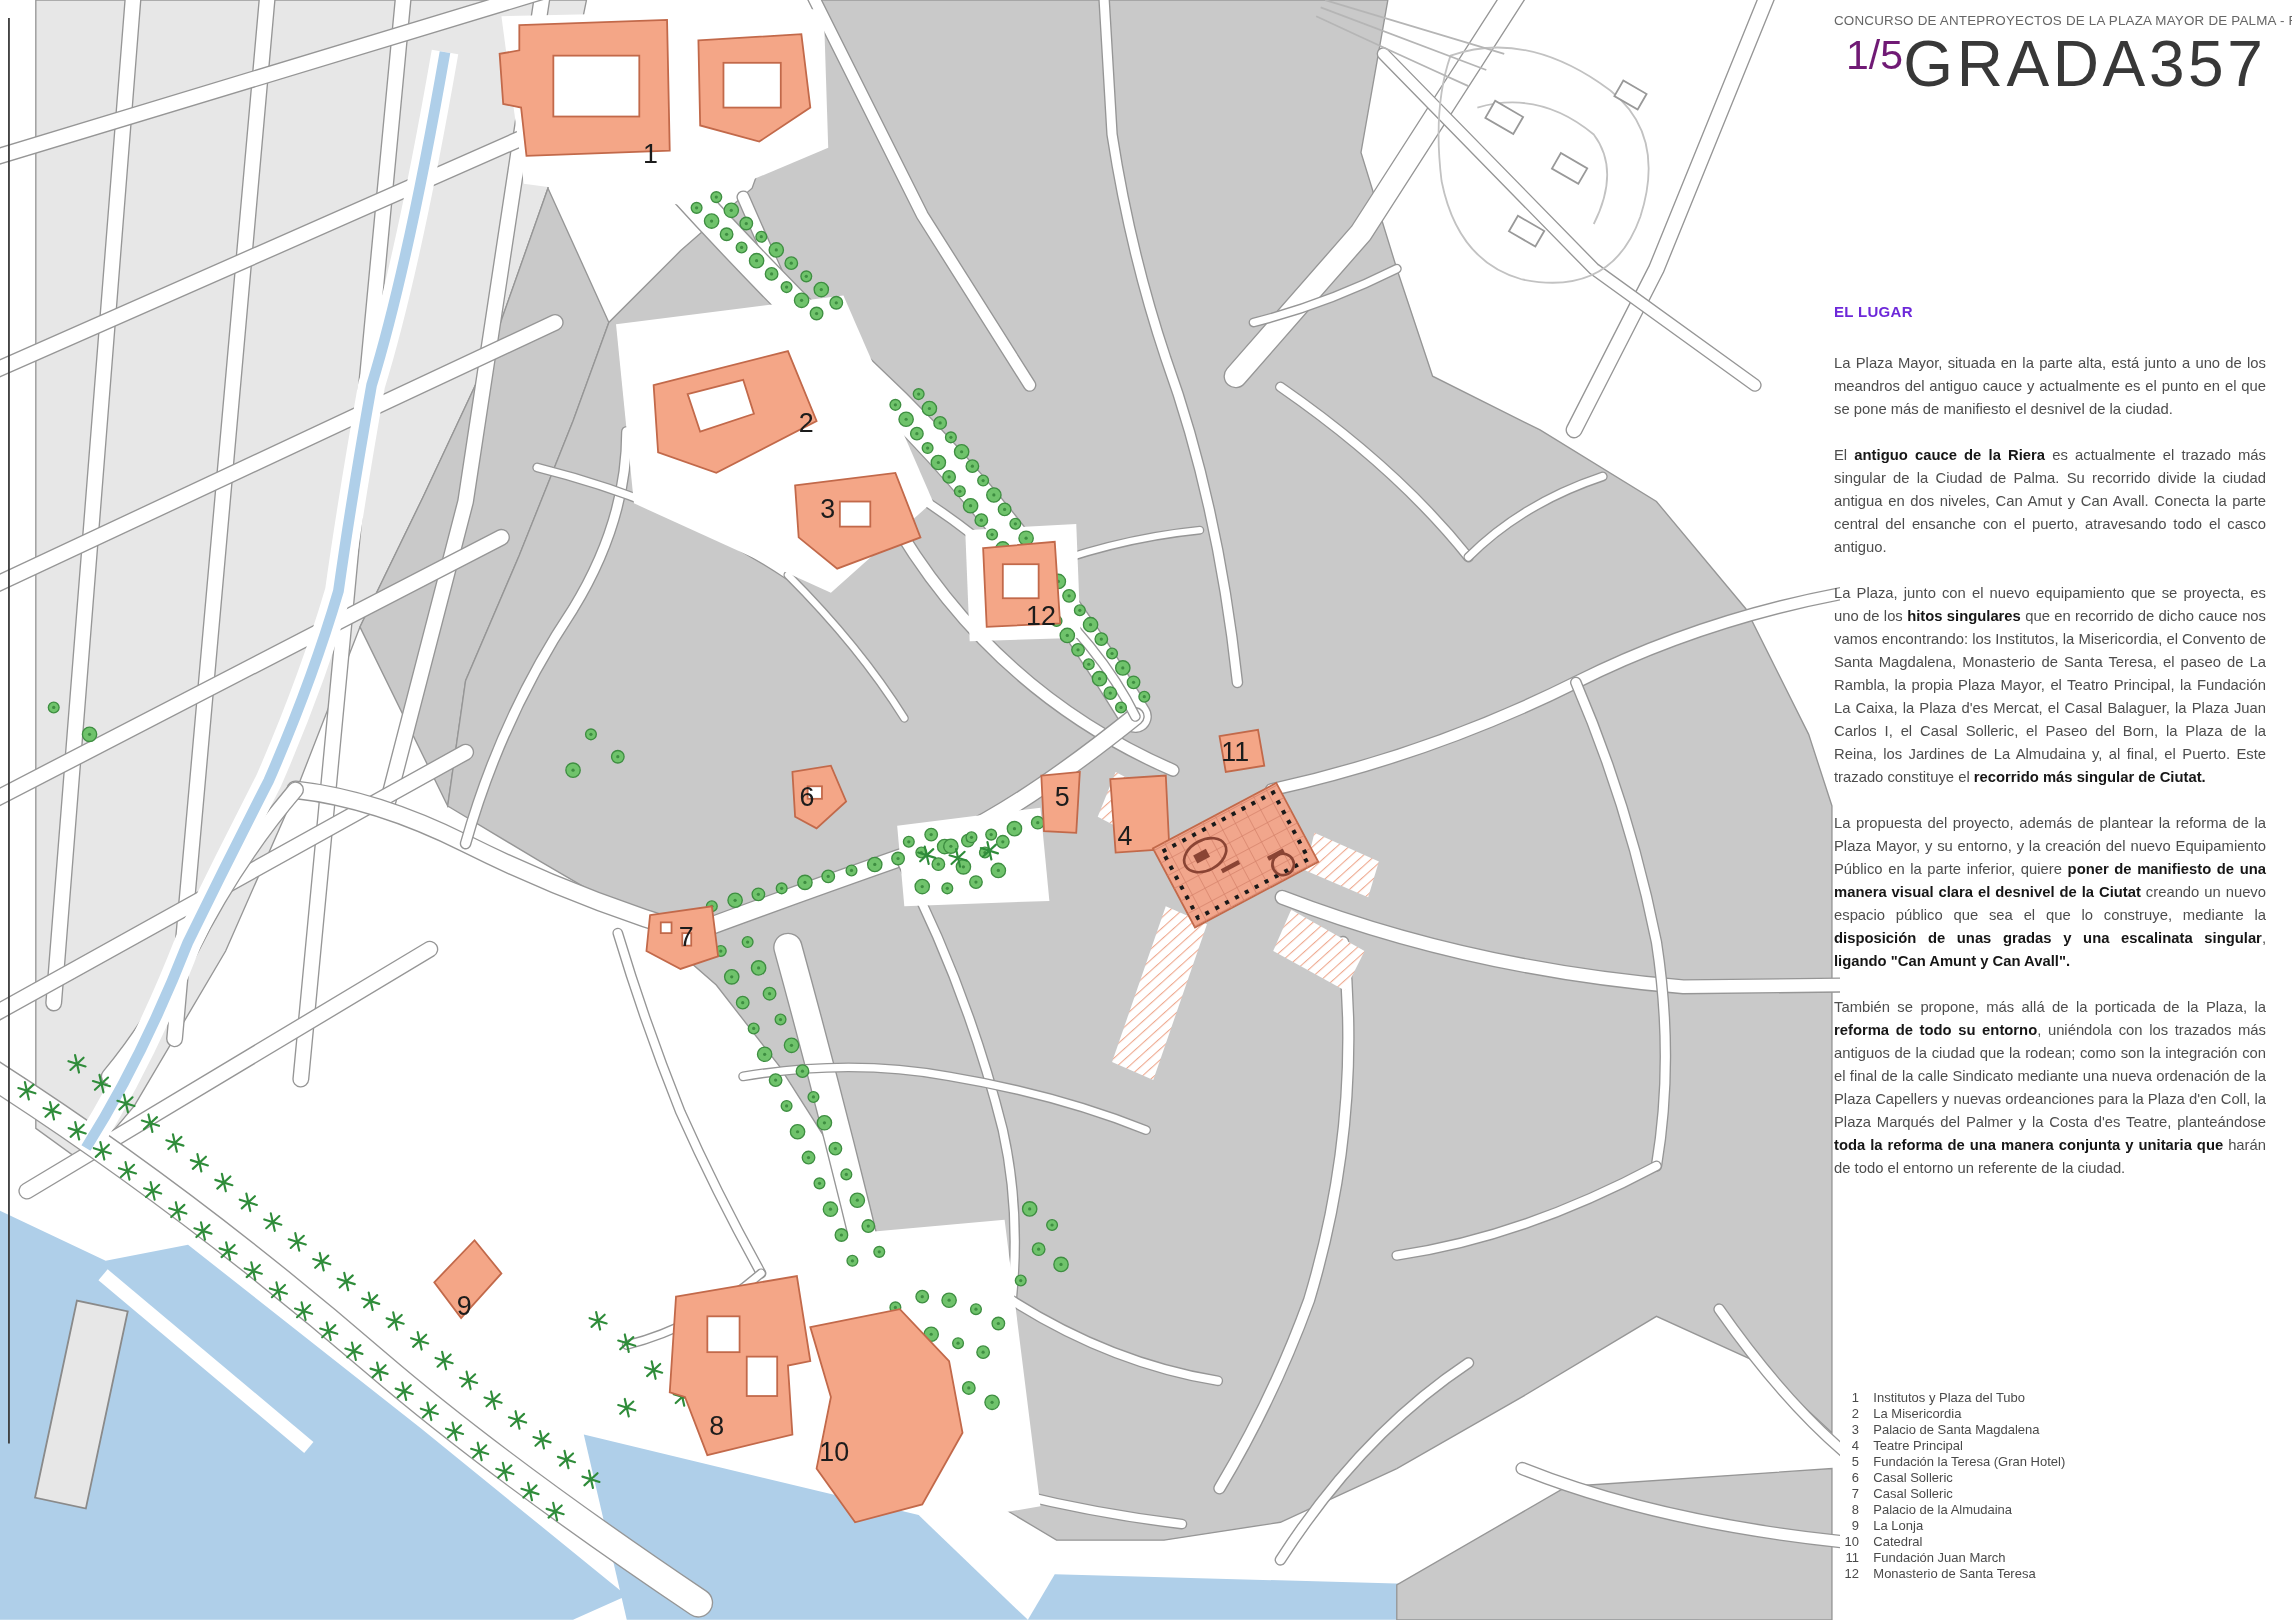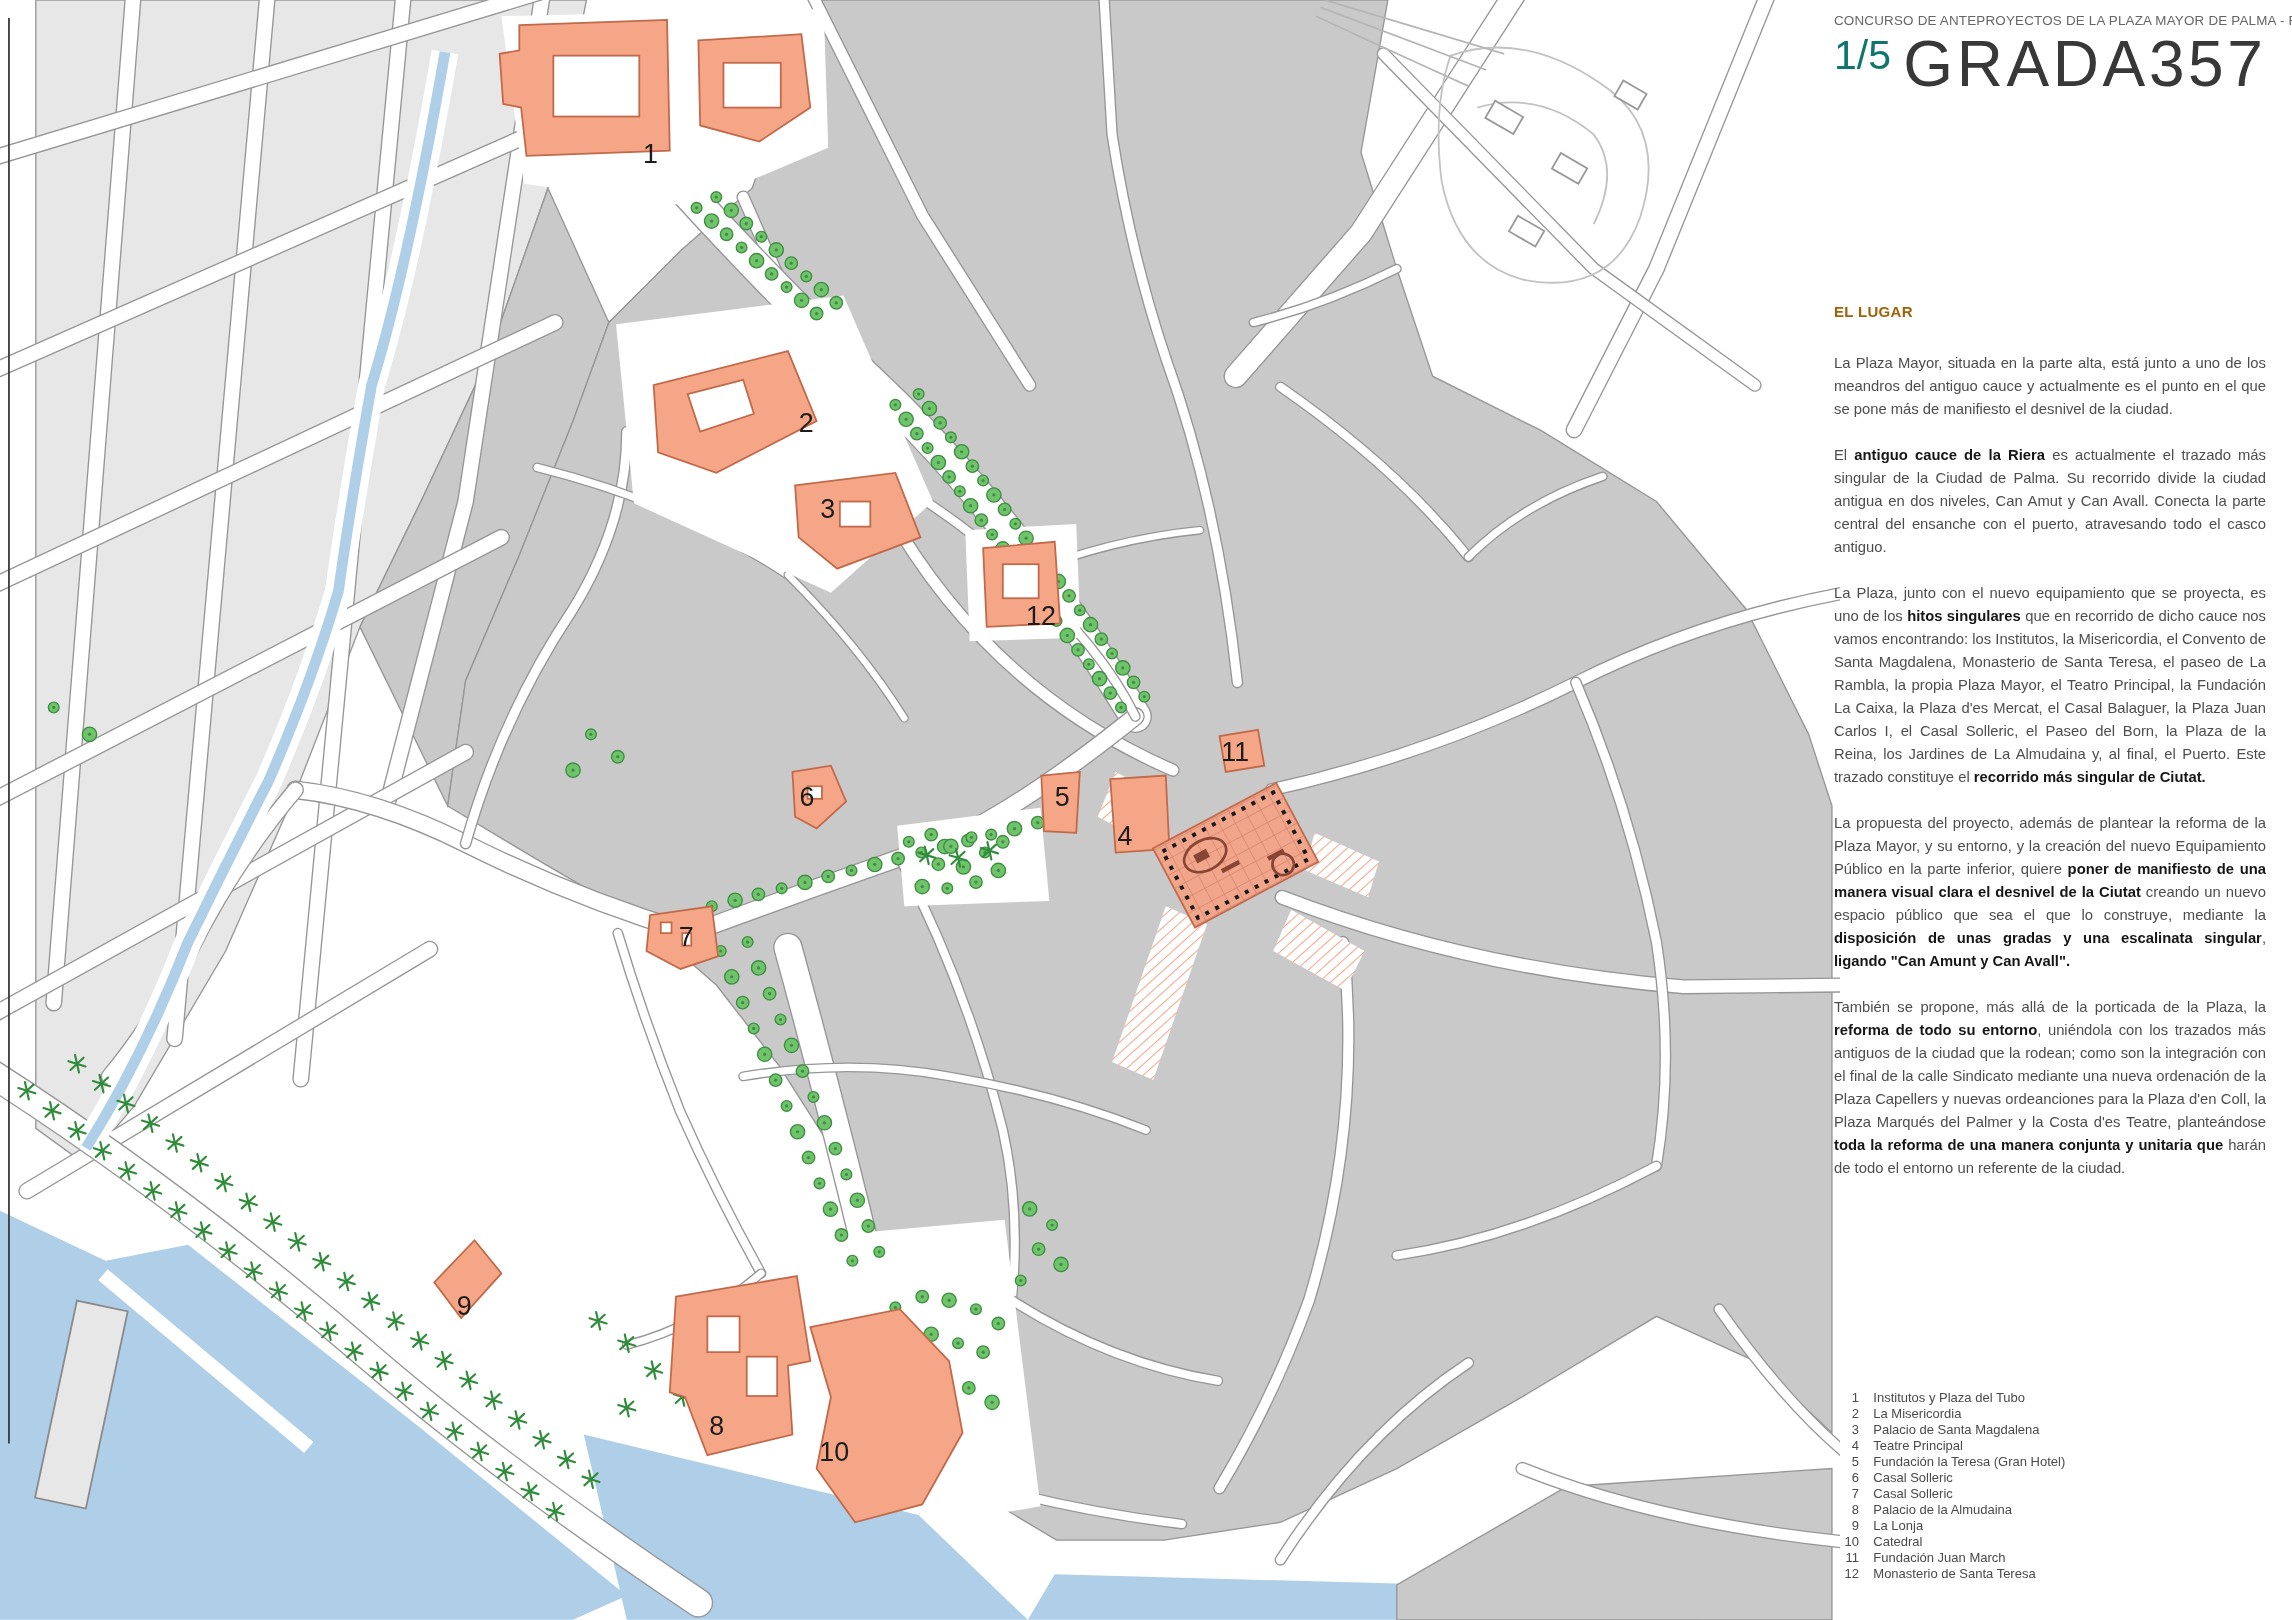--- a/index.html
+++ b/index.html
@@ -4,24 +4,24 @@
 <style>
   html,body{margin:0;padding:0;background:#fff;}
   #board{position:relative;width:2293px;height:1620px;background:#fff;overflow:hidden;
          font-family:"Liberation Sans",sans-serif;}
   #map-wrap{position:absolute;left:0;top:0;width:1840px;height:1620px;}
   svg{display:block;font-family:"Liberation Sans",sans-serif;}
   
   #panel{position:absolute;left:1834px;top:0;width:445px;height:1620px;color:var(--text-body);}
   #panel-title{position:absolute;left:0;top:12.5px;width:100%;font-size:13.4px;letter-spacing:0.2px;
                color:var(--text-muted);white-space:nowrap;}
-  #page-num{position:absolute;left:0;top:32px;font-size:41px;color:#0f766e;}
+  #page-num{position:absolute;left:12px;top:32px;font-size:41px;color:#701a75;}
   #team-name{position:absolute;right:12.5px;top:27px;font-size:64px;letter-spacing:3.6px;color:#383838;}
   #article{position:absolute;left:0;top:303px;width:432px;}
-  #article h2{font-size:15px;font-weight:bold;color:#a16207;margin:0 0 32px 0;letter-spacing:0.3px;}
+  #article h2{font-size:15px;font-weight:bold;color:#6d28d9;margin:0 0 32px 0;letter-spacing:0.3px;}
   #article p{font-size:14.8px;line-height:23px;text-align:justify;margin:0 0 23px 0;color:var(--text-body);}
   #article p .b{font-weight:bold;color:var(--text-dark);}
   #legend{position:absolute;left:0;top:1390px;width:432px;font-size:13px;line-height:16px;color:#4a4a4a;}
   .legend-row{display:flex;}
   .legend-row .num{width:25px;text-align:right;margin-right:14.3px;flex:0 0 auto;}
   .map-num{font-size:30px;fill:#1c1c1c;}
 </style>
 </head>
 <body>
 

